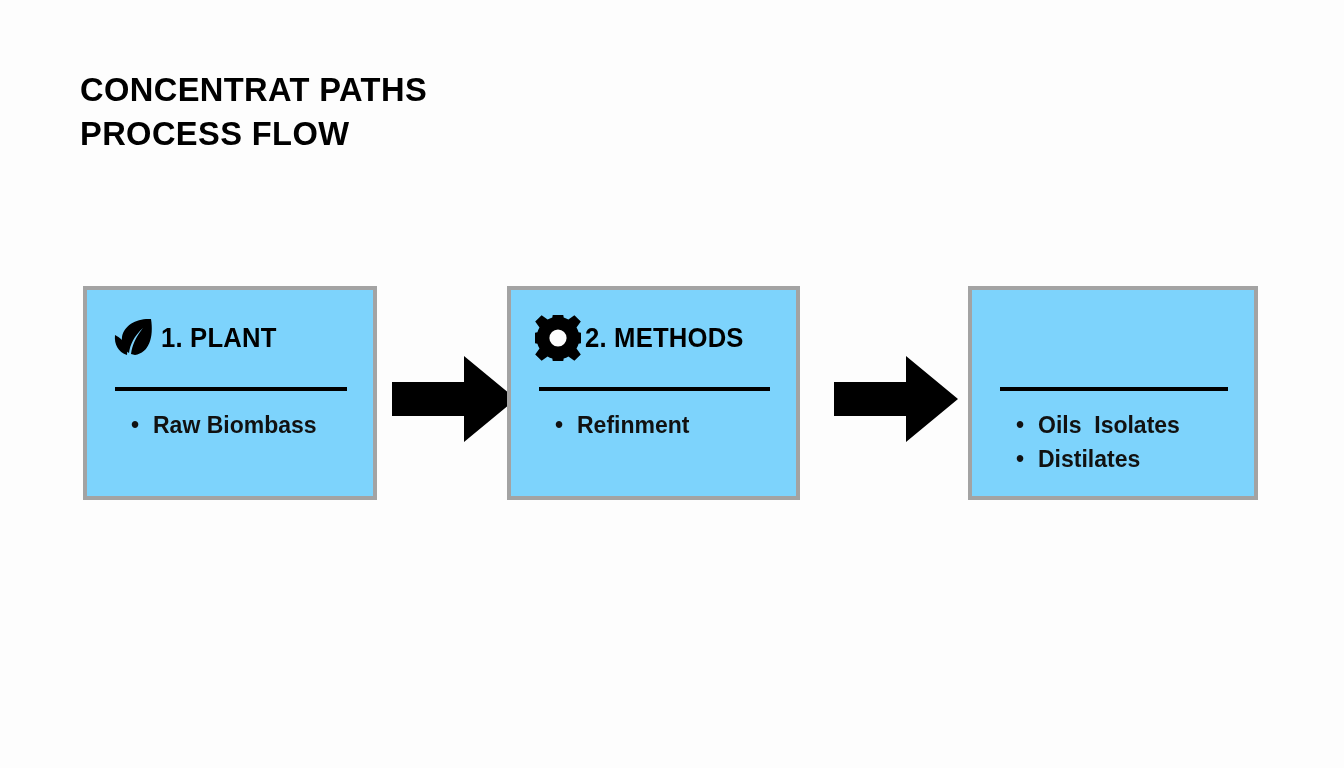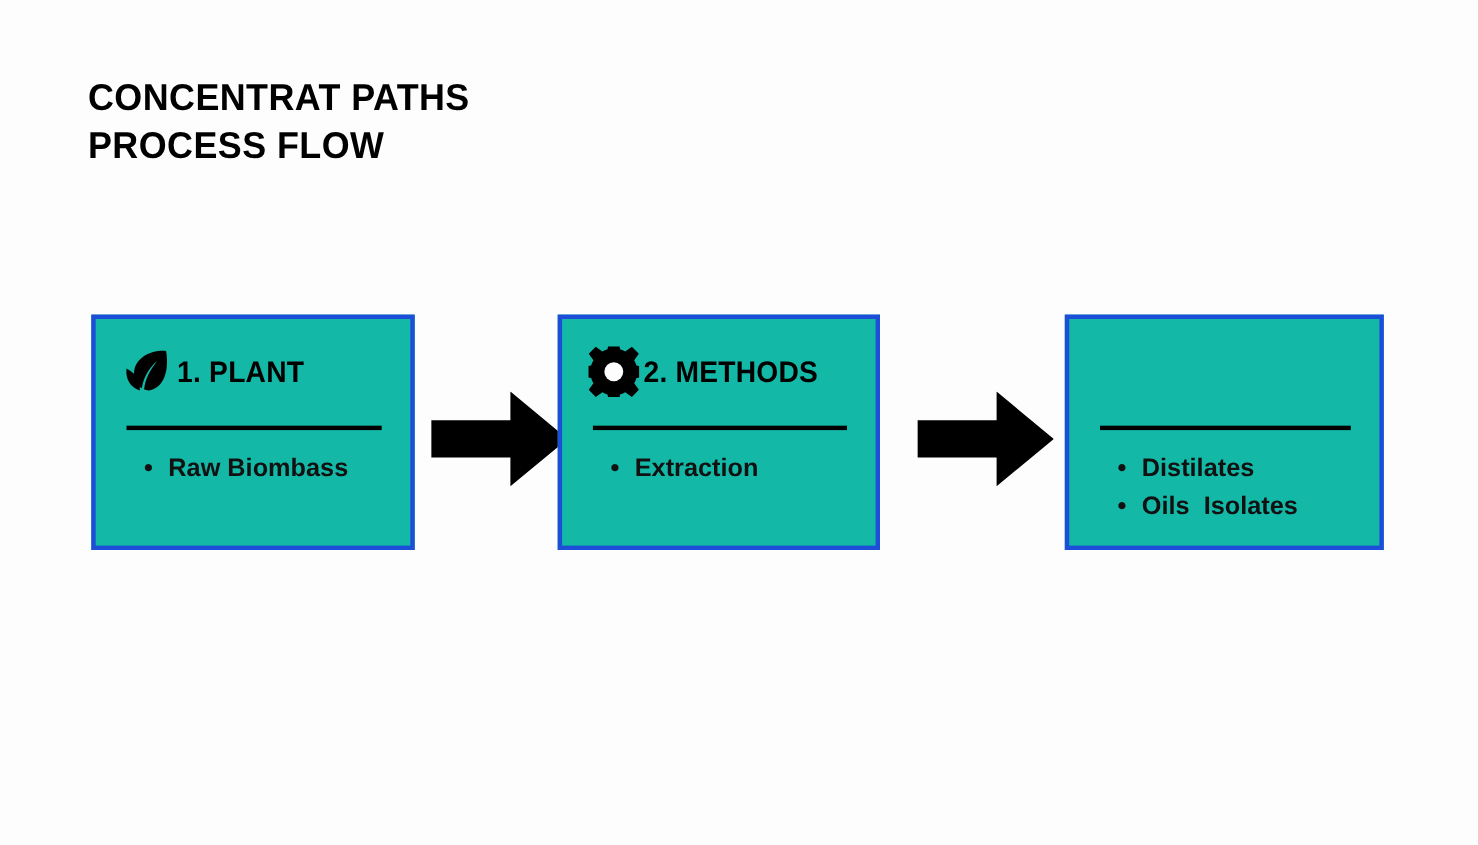--- a/index.html
+++ b/index.html
@@ -39,22 +39,22 @@
     transform: scaleX(0.96);
     transform-origin: left center;
     margin-bottom: 8px;
   }
 
   
   .step-box {
     position: absolute;
     top: 286px;
     height: 214px;
-    border: 4px solid #1d4ed8;
-    background: #14b8a6;
+    border: 4px solid #a3a3a3;
+    background: #7dd3fc;
     box-sizing: border-box;
   }
   #step-box-1 { left: 83px;  width: 294px; }
   #step-box-2 { left: 507px; width: 293px; }
   #step-box-3 { left: 968px; width: 290px; }
 
   .step-header {
     position: absolute;
     left: 24px;
     top: 22px;
@@ -169,31 +169,31 @@
         <svg viewBox="0 0 46 46" xmlns="http://www.w3.org/2000/svg">
           <path d="M19 1 L27 1 L28.3 8.2 L33.4 10.3 L39.3 6.1 L44.9 11.7 L40.7 17.6 L42.8 22.7 L50 24 L50 24 Z" fill="none"></path>
           <path d="M18.6 1 L27.4 1 L28.7 8.4 C30.4 8.9 32 9.6 33.4 10.5 L39.4 6.2 L45.8 12.6 L41.5 18.6 C42.4 20 43.1 21.6 43.6 23.3 L51 24.6 L51 33.4 L43.6 34.7 C43.1 36.4 42.4 38 41.5 39.4 L45.8 45.4 L39.4 51.8 L33.4 47.5 C32 48.4 30.4 49.1 28.7 49.6 L27.4 57 L18.6 57 L17.3 49.6 C15.6 49.1 14 48.4 12.6 47.5 L6.6 51.8 L0.2 45.4 L4.5 39.4 C3.6 38 2.9 36.4 2.4 34.7 L-5 33.4 L-5 24.6 L2.4 23.3 C2.9 21.6 3.6 20 4.5 18.6 L0.2 12.6 L6.6 6.2 L12.6 10.5 C14 9.6 15.6 8.9 17.3 8.4 Z" fill="#000000" transform="translate(0,-6)"></path>
           <circle cx="23" cy="23" r="8.6" fill="#fdfdfd"></circle>
         </svg>
       </span>
       <span class="step-title">2. METHODS</span>
     </div>
     <div class="step-divider"></div>
     <ul class="step-list">
-      <li>Extraction</li>
+      <li>Refinment</li>
     </ul>
   </div>
 
   <div class="flow-arrow" id="flow-arrow-2">
     <svg viewBox="0 0 124 86" xmlns="http://www.w3.org/2000/svg">
       <path d="M0 26 L72 26 L72 0 L124 43 L72 86 L72 60 L0 60 Z" fill="#000000"></path>
     </svg>
   </div>
 
   <div class="step-box" id="step-box-3">
     <div class="step-divider"></div>
     <ul class="step-list">
+      <li>Oils  Isolates</li>
       <li>Distilates</li>
-      <li>Oils  Isolates</li>
     </ul>
   </div>
 
 </div>
 
 </body></html>

